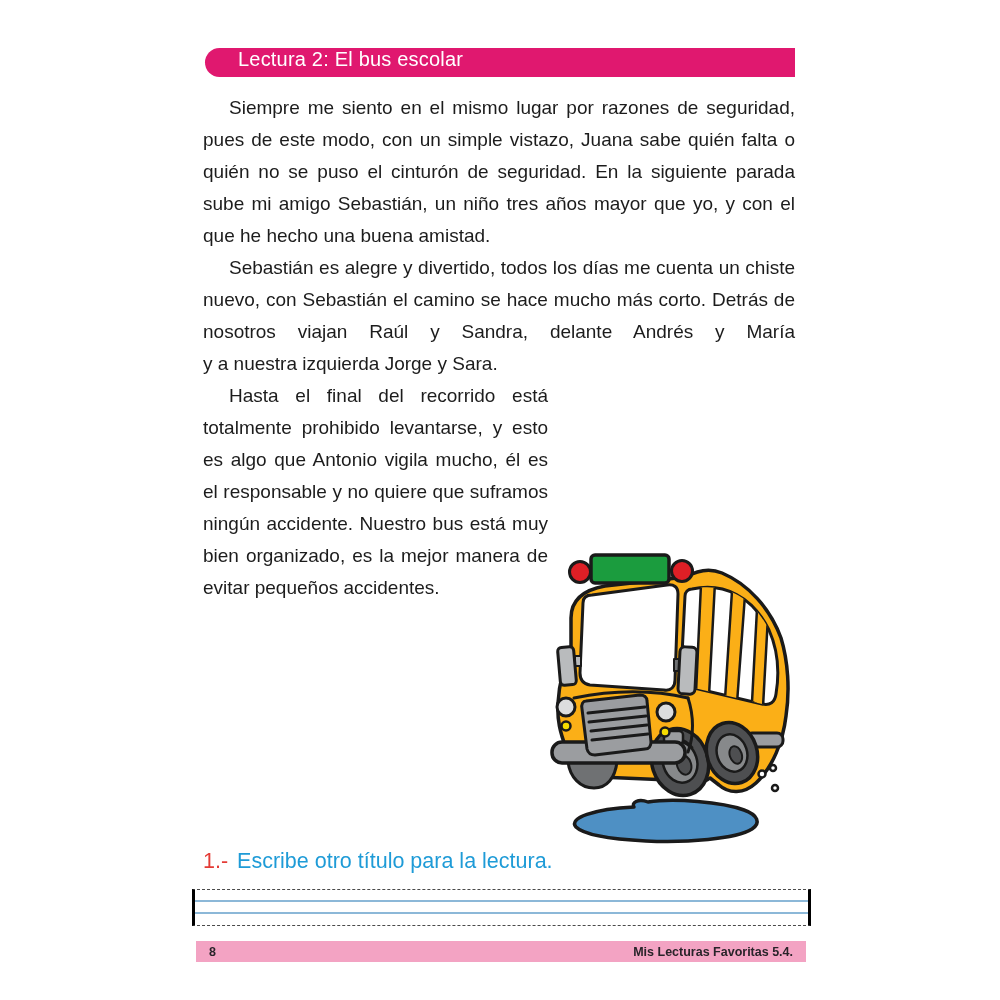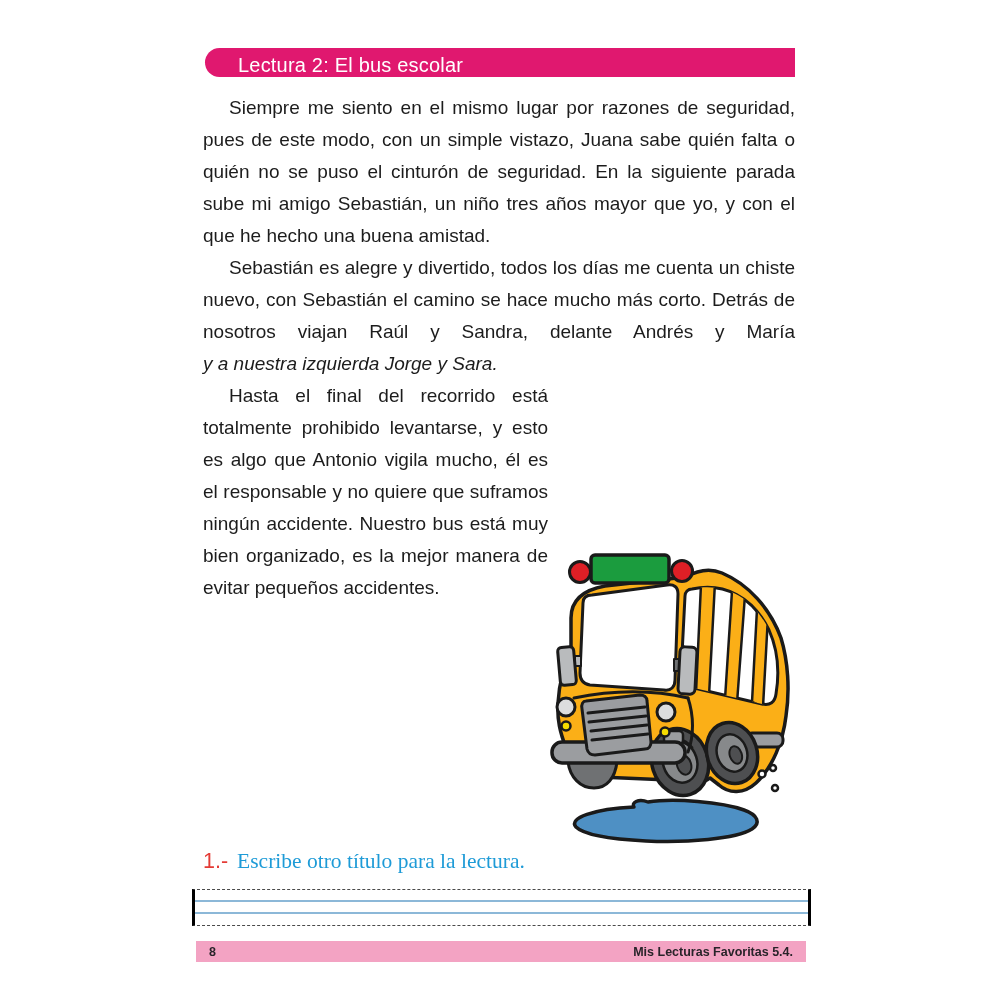--- a/index.html
+++ b/index.html
@@ -1,33 +1,33 @@
 <!DOCTYPE html>
 <html lang="es"><head>
 <meta charset="utf-8">
 <style>
   html,body{margin:0;padding:0;background:#fff;}
   .page{position:relative;width:1000px;height:1000px;background:#ffffff;overflow:hidden;
         font-family:"Liberation Sans",sans-serif;color:#1c1c1c;}
   
   .banner{position:absolute;left:205px;top:48px;width:590px;height:29px;
-          background:#E0186F;border-radius:15px 0 0 15px;display:flex;align-items:flex-end;}
+          background:#E0186F;border-radius:15px 0 0 15px;display:flex;align-items:flex-start;}
   .banner .banner-title{color:#ffffff;font-size:20px;padding-left:33px;letter-spacing:.2px;}
   
   .text-col{position:absolute;left:203px;top:92px;width:592px;
             font-size:19px;line-height:32px;text-align:justify;}
   .text-col p{margin:0;text-indent:26px;}
   .p5{width:345px;}
-  .p4-tail{white-space:nowrap;font-style:italic;}
+  .p4-tail{white-space:nowrap;}
   
   .bus{position:absolute;left:538px;top:540px;width:270px;height:310px;}
   
   .question{position:absolute;left:203px;top:849px;width:600px;font-size:21.5px;}
   .q-num{color:#E43B35;margin-right:9px;}
-  .q-text{color:#1E9BD7;font-family:Liberation Serif, serif;}
+  .q-text{color:#1E9BD7;}
   
   .answer-box{position:absolute;left:192px;top:889px;width:613px;height:35px;
               border-top:1px dashed #4a4a4a;border-bottom:1px dashed #4a4a4a;
               border-left:3px solid #000;border-right:3px solid #000;}
   .guide-line{position:absolute;left:0;right:0;height:0;border-top:2px solid #8CB8D8;}
   .g1{top:10px}.g2{top:22px}
   
   .footer{position:absolute;left:196px;top:941px;width:610px;height:21px;background:#F3A3C3;
           display:flex;justify-content:space-between;align-items:center;
           padding:0 13px;box-sizing:border-box;font-size:12.5px;font-weight:bold;color:#29242A;}

